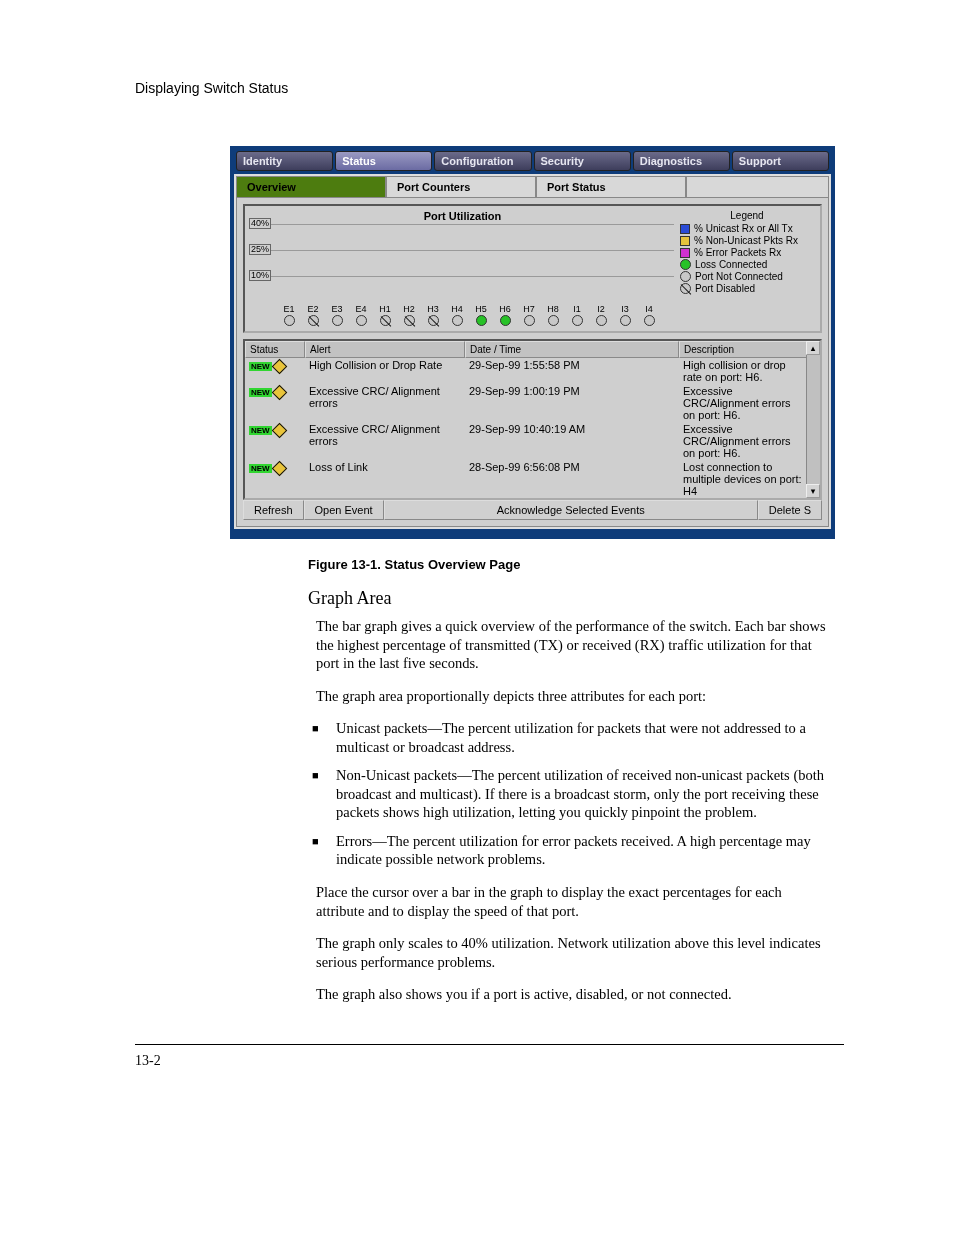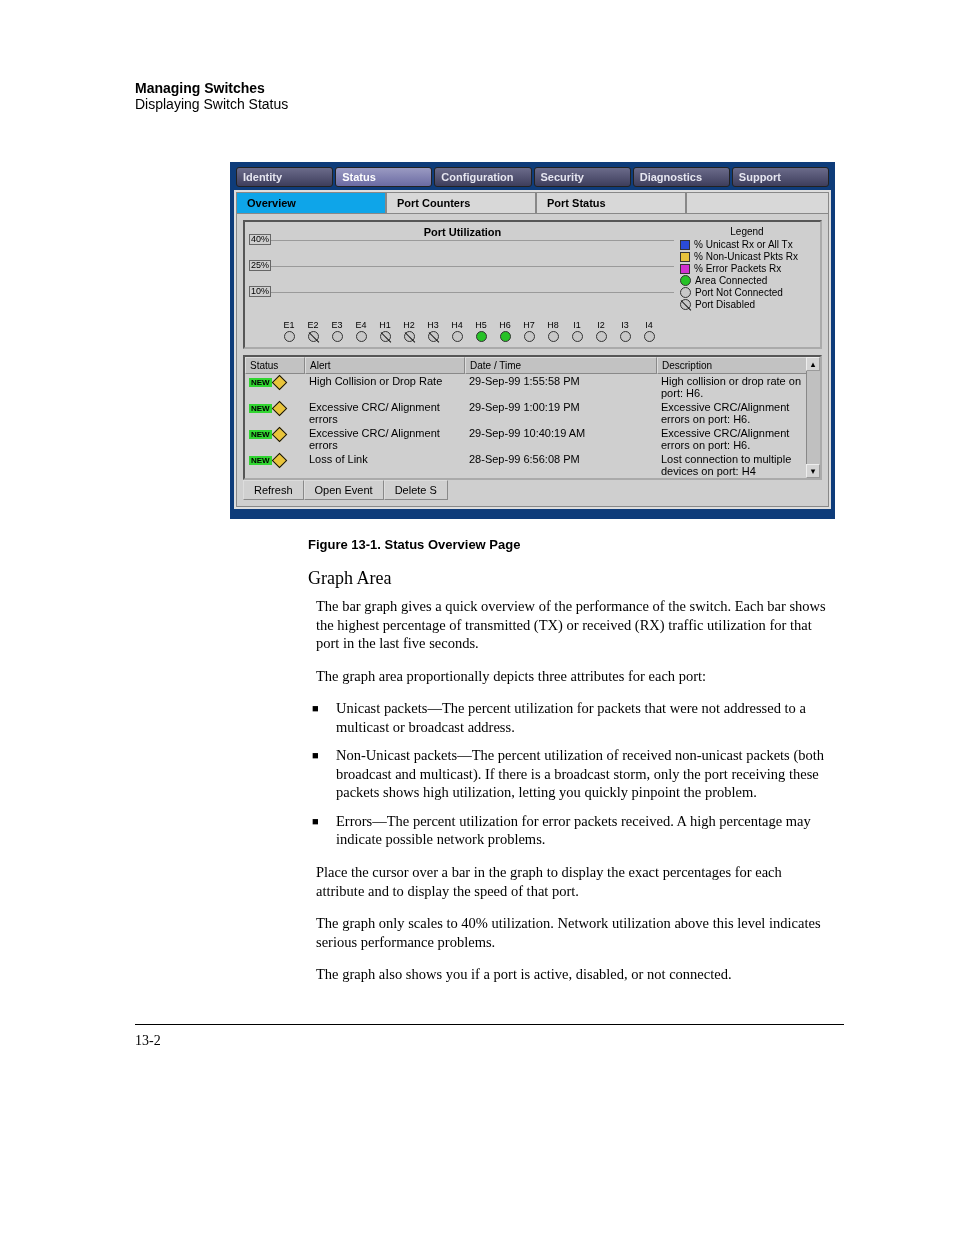--- a/index.html
+++ b/index.html
@@ -32,21 +32,21 @@
   }
   .tab.active { background: linear-gradient(#9a9ac2,#6b6ba3); color: #fff; }
   .inner { background: #dedede; padding: 2px; }
   .subtabrow { display:flex; }
   .subtab {
     flex: 0 0 auto; min-width: 150px;
     background: #d8d8d8; color:#000;
     border: 1px solid #888; border-bottom: none;
     font: bold 11px Arial; padding: 4px 10px;
   }
-  .subtab.first { background:#0ea5e9; }
+  .subtab.first { background:#4d7c0f; }
   .subtab.empty { flex:1; min-width:0; border-right:1px solid #888;}
   .content { border:1px solid #888; background:#cfcfcf; padding:6px; }
   .chartbox { border:2px inset #aaa; background:#cfcfcf; padding:4px 6px 2px 6px; position:relative; }
   .chartflex { display:flex; }
   .chartleft { flex:1; }
   .chartlegend { width:140px; font-size:10px; padding-left:6px; }
   .charttitle { text-align:center; font:bold 11px Arial; }
   .grid {
     height:78px; margin-top:2px; position:relative;
     background:
@@ -62,21 +62,21 @@
   .led.green{ background:#27c227;}
   .slash{ position:relative;}
   .slash::after{content:"";position:absolute;left:0;top:0;width:14px;height:0;border-top:1.3px solid #111;transform:rotate(45deg);transform-origin:left;}
   .lgtitle{text-align:center;font:10px Arial;margin-bottom:2px;}
   .lgitem{display:flex;align-items:center;gap:4px;margin:1px 0;line-height:1.1;}
   .lgsw{width:10px;height:10px;border:1px solid #333;}
   .lgsw.blue{background:#2a4bd6;} .lgsw.yel{background:#e6c23c;} .lgsw.mag{background:#d030d0;}
   .evttbl{ width:100%; border:2px inset #aaa; margin-top:6px; background:#cfcfcf; font-size:11px; position:relative;}
   .ehdr{ display:flex; background:#c2c2c2;}
   .ehdr>div{ border:1px outset #ddd; font:10px Arial; padding:2px 4px;}
-  .col-s{width:60px;} .col-a{width:160px;} .col-d{width:192px;} .col-x{flex:1;}
+  .col-s{width:60px;} .col-a{width:160px;} .col-d{width:214px;} .col-x{flex:1;}
   .erow{ display:flex; padding:0 0;}
   .erow>div{ padding:1px 4px; font:11px Arial;}
   .newbadge{
     display:inline-block; font:bold 8px Arial; color:#000;
     background:#31d531; padding:0 2px; vertical-align:middle;text-align:right;
   }
   .diam{ display:inline-block;width:11px;height:11px;transform:rotate(45deg);border:1.3px solid #111;background:#e9c43a;vertical-align:middle;margin-left:2px;}
   .scroll-rail{ position:absolute; right:0; top:0; bottom:0; width:14px; background:#c0c0c0; border-left:1px solid #888;}
   .scroll-btn{ position:absolute; right:0; width:14px; height:14px; background:#d4d4d4; border:1px outset #eee; font:9px Arial; text-align:center; line-height:12px;}
   .toolbar{ display:flex; margin-top:0;}
@@ -88,21 +88,20 @@
   p.txt{ font-family:"Century Schoolbook","Times New Roman",serif; font-size:14.5px; line-height:1.28; margin:0 0 14px 8px;}
   ul.sq{ list-style:none; padding:0; margin:0 0 14px 0;}
   ul.sq li{ font-family:"Century Schoolbook","Times New Roman",serif; font-size:14.5px; line-height:1.28; margin:0 0 10px 0; padding-left:28px; position:relative;}
   ul.sq li::before{ content:"■"; position:absolute; left:4px; top:2px; font-size:11px;}
   .ftr{ border-top:1.5px solid #000; margin-top:40px; padding-top:8px; font:14px "Century Schoolbook",serif;}
 </style>
 </head>
 <body>
 
 <div class="page">
-  <div class="hdr-bold">Managing Switches</div>
   <div class="hdr-sub">Displaying Switch Status</div>
 
   <div class="fig-wrap">
     <div class="win">
 
       <div class="tabrow">
         <div class="tab">Identity</div>
         <div class="tab active">Status</div>
         <div class="tab">Configuration</div>
         <div class="tab">Security</div>
@@ -156,21 +155,21 @@
                 <div class="lgitem">
                     <span class="lgsw yel"></span>
                     <span>% Non-Unicast Pkts Rx</span>
                   </div>
                 <div class="lgitem">
                     <span class="lgsw mag"></span>
                     <span>% Error Packets Rx</span>
                   </div>
                 <div class="lgitem">
                     <span class="led green"></span>
-                    <span>Area Connected</span>
+                    <span>Loss Connected</span>
                   </div>
                 <div class="lgitem">
                     <span class="led gray"></span>
                     <span>Port Not Connected</span>
                   </div>
                 <div class="lgitem">
                     <span class="led gray slash"></span>
                     <span>Port Disabled</span>
                   </div>
               </div>
@@ -212,20 +211,21 @@
               </div>
             <div class="scroll-rail">
               <div class="scroll-btn" style="top:0">▴</div>
               <div class="scroll-btn" style="bottom:0">▾</div>
             </div>
           </div>
 
           <div class="toolbar">
             <div class="tbtn">Refresh</div>
             <div class="tbtn">Open Event</div>
+            <div class="tbtn wide">Acknowledge Selected Events</div>
             <div class="tbtn">Delete S</div>
           </div>
         </div>
       </div>
     </div>
 
     <div class="caption">Figure 13-1.  Status Overview Page</div>
 
     <div class="body">
       <div class="h2">Graph Area</div>

